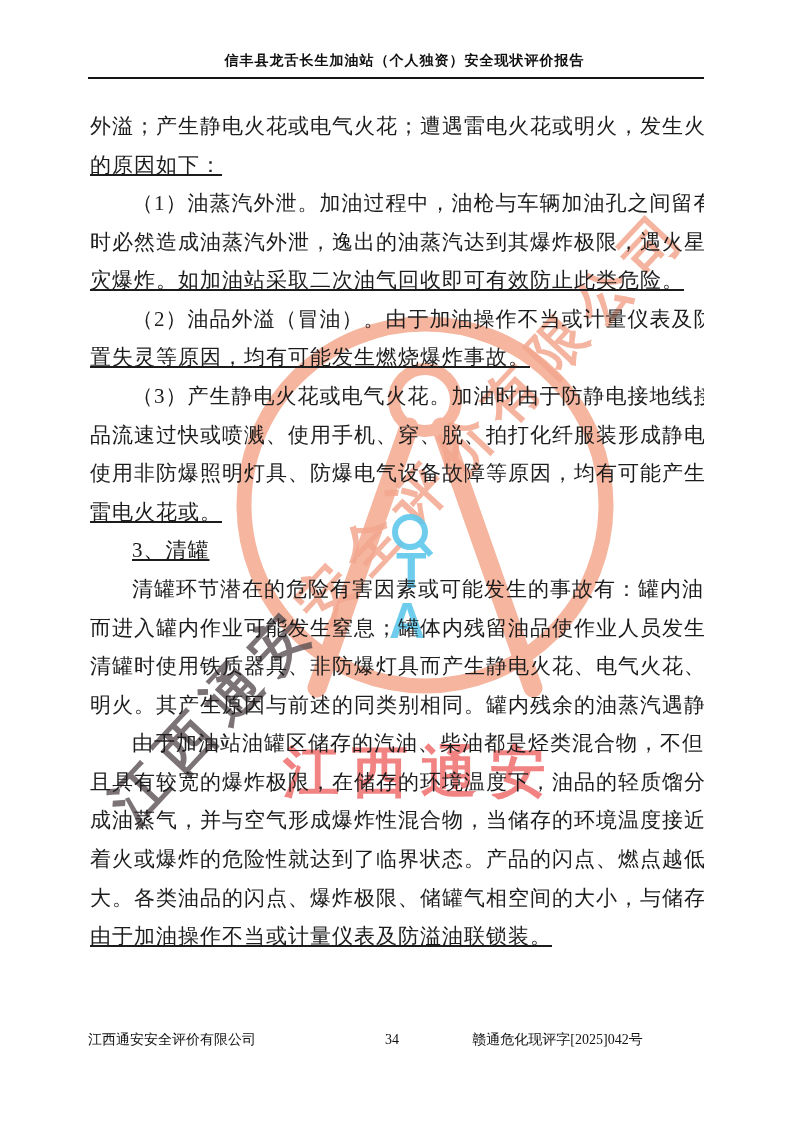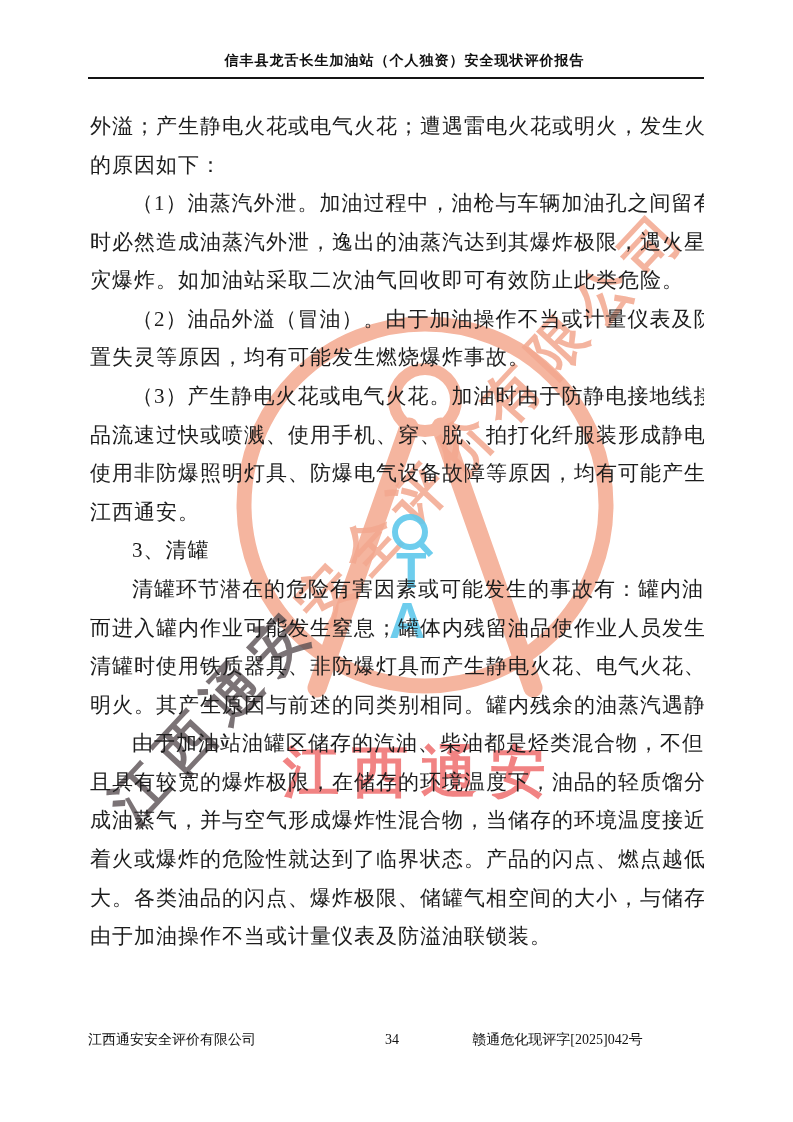--- a/index.html
+++ b/index.html
@@ -39,21 +39,21 @@
     position:absolute;top:77px;left:88px;width:616px;height:0;
     border-top:2px solid #141414;
   }
   .body-text{position:absolute;top:107px;left:90px;width:614px;}
   .ln{
     height:38.58px;line-height:38.58px;
     font-size:21px;letter-spacing:1px;
     text-align:justify;text-align-last:justify;
     white-space:nowrap;overflow:hidden;
   }
-  .ln.end{text-align-last:left;}
+  .ln.end{text-align-last:left;text-decoration:underline;}
   .ln.ind{text-indent:2em;}
   .footer{
     position:absolute;top:1031px;left:88px;width:618px;
     display:grid;grid-template-columns:1fr auto 1fr;
     font-size:14px;color:#111;align-items:center;
   }
   .footer .f-left{text-align:left;}
   .footer .f-center{text-align:left;padding-right:10px;}
   .footer .f-right{text-align:center;}
 </style>
@@ -101,21 +101,21 @@
       <div class="ln ind">（1）油蒸汽外泄。加油过程中，油枪与车辆加油孔之间留有空隙，加油</div>
       <div class="ln">时必然造成油蒸汽外泄，逸出的油蒸汽达到其爆炸极限，遇火星就会产生火</div>
       <div class="ln end">灾爆炸。如加油站采取二次油气回收即可有效防止此类危险。</div>
 
       <div class="ln ind">（2）油品外溢（冒油）。由于加油操作不当或计量仪表及防溢油联锁装</div>
       <div class="ln end">置失灵等原因，均有可能发生燃烧爆炸事故。</div>
 
       <div class="ln ind">（3）产生静电火花或电气火花。加油时由于防静电接地线接触不良、油</div>
       <div class="ln">品流速过快或喷溅、使用手机、穿、脱、拍打化纤服装形成静电：电器打火、</div>
       <div class="ln">使用非防爆照明灯具、防爆电气设备故障等原因，均有可能产生静电火花或</div>
-      <div class="ln end">江西通安。</div>
+      <div class="ln end">雷电火花或。</div>
 
       <div class="ln end ind">3、清罐</div>
 
       <div class="ln ind">清罐环节潜在的危险有害因素或可能发生的事故有：罐内油气浓度较高</div>
       <div class="ln">而进入罐内作业可能发生窒息；罐体内残留油品使作业人员发生油品中毒；</div>
       <div class="ln">清罐时使用铁质器具、非防爆灯具而产生静电火花、电气火花、雷电火花或</div>
       <div class="ln">明火。其产生原因与前述的同类别相同。罐内残余的油蒸汽遇静电、电气、</div>
 
 
       <div class="ln ind">由于加油站油罐区储存的汽油、柴油都是烃类混合物，不但闪点低，而</div>

